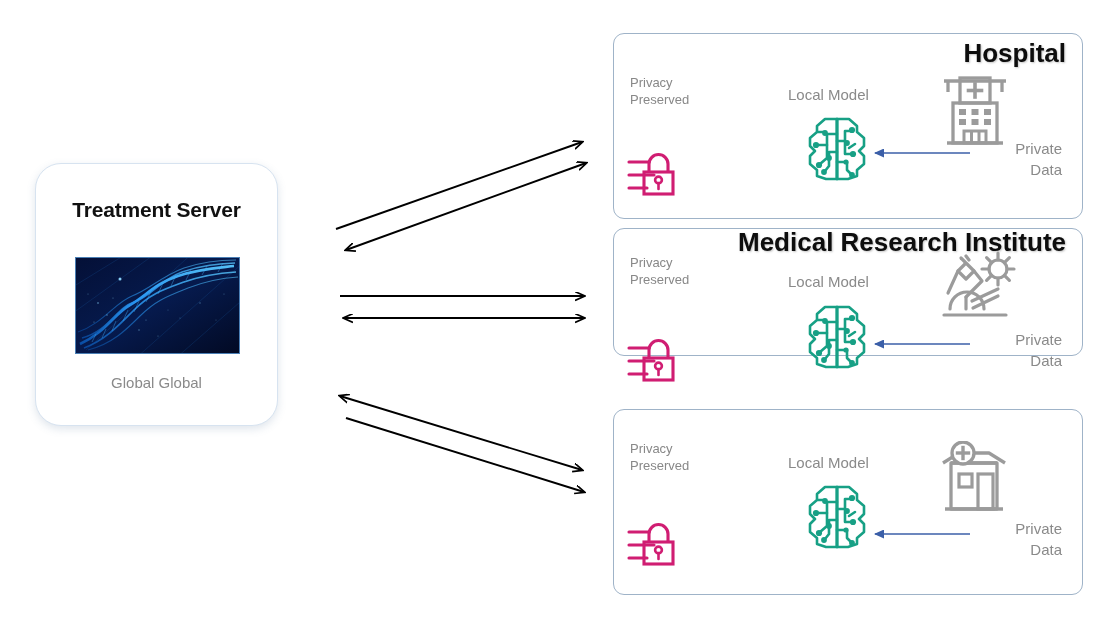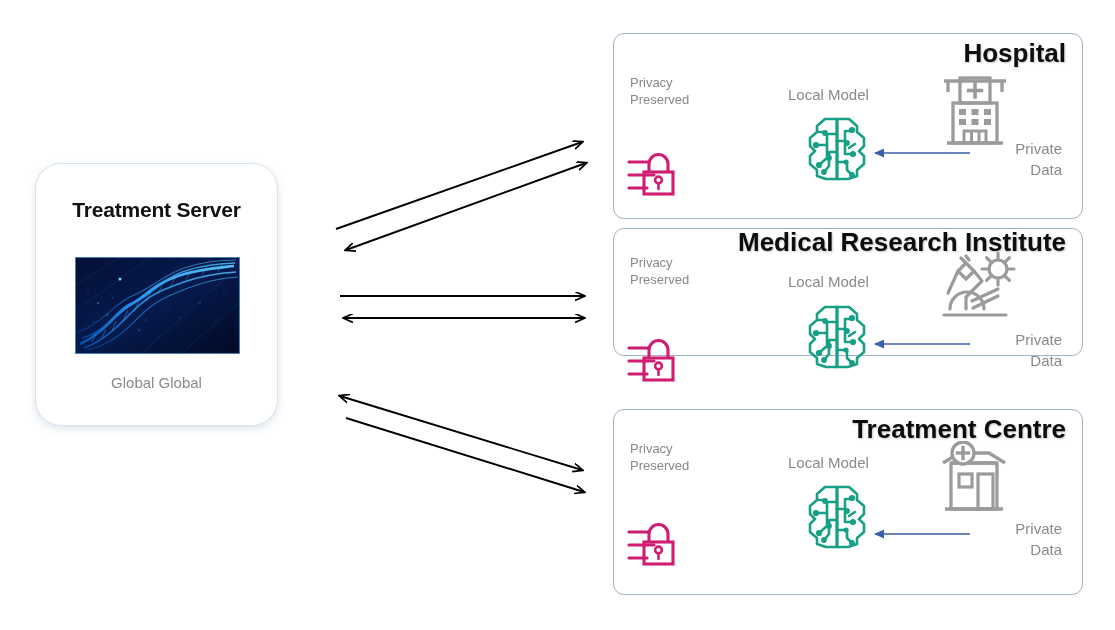--- a/index.html
+++ b/index.html
@@ -462,21 +462,20 @@
     </svg>
   </div>
 
   <div class="private-data-label">
     <div>Private</div>
     <div>Data</div>
   </div>
 </div>
 
 <div class="client-panel" id="panel-treatment">
-  <div class="panel-title">Treatment Centre</div>
 
   <div class="privacy-label">
     <div>Privacy</div>
     <div>Preserved</div>
   </div>
 
   <div class="lock-icon">
     <svg width="54" height="48" viewBox="0 0 54 48" xmlns="http://www.w3.org/2000/svg">
       <g stroke="#d01d72" stroke-width="3.1" fill="none" stroke-linecap="round">
         <line x1="2" y1="12" x2="22" y2="12"></line>

